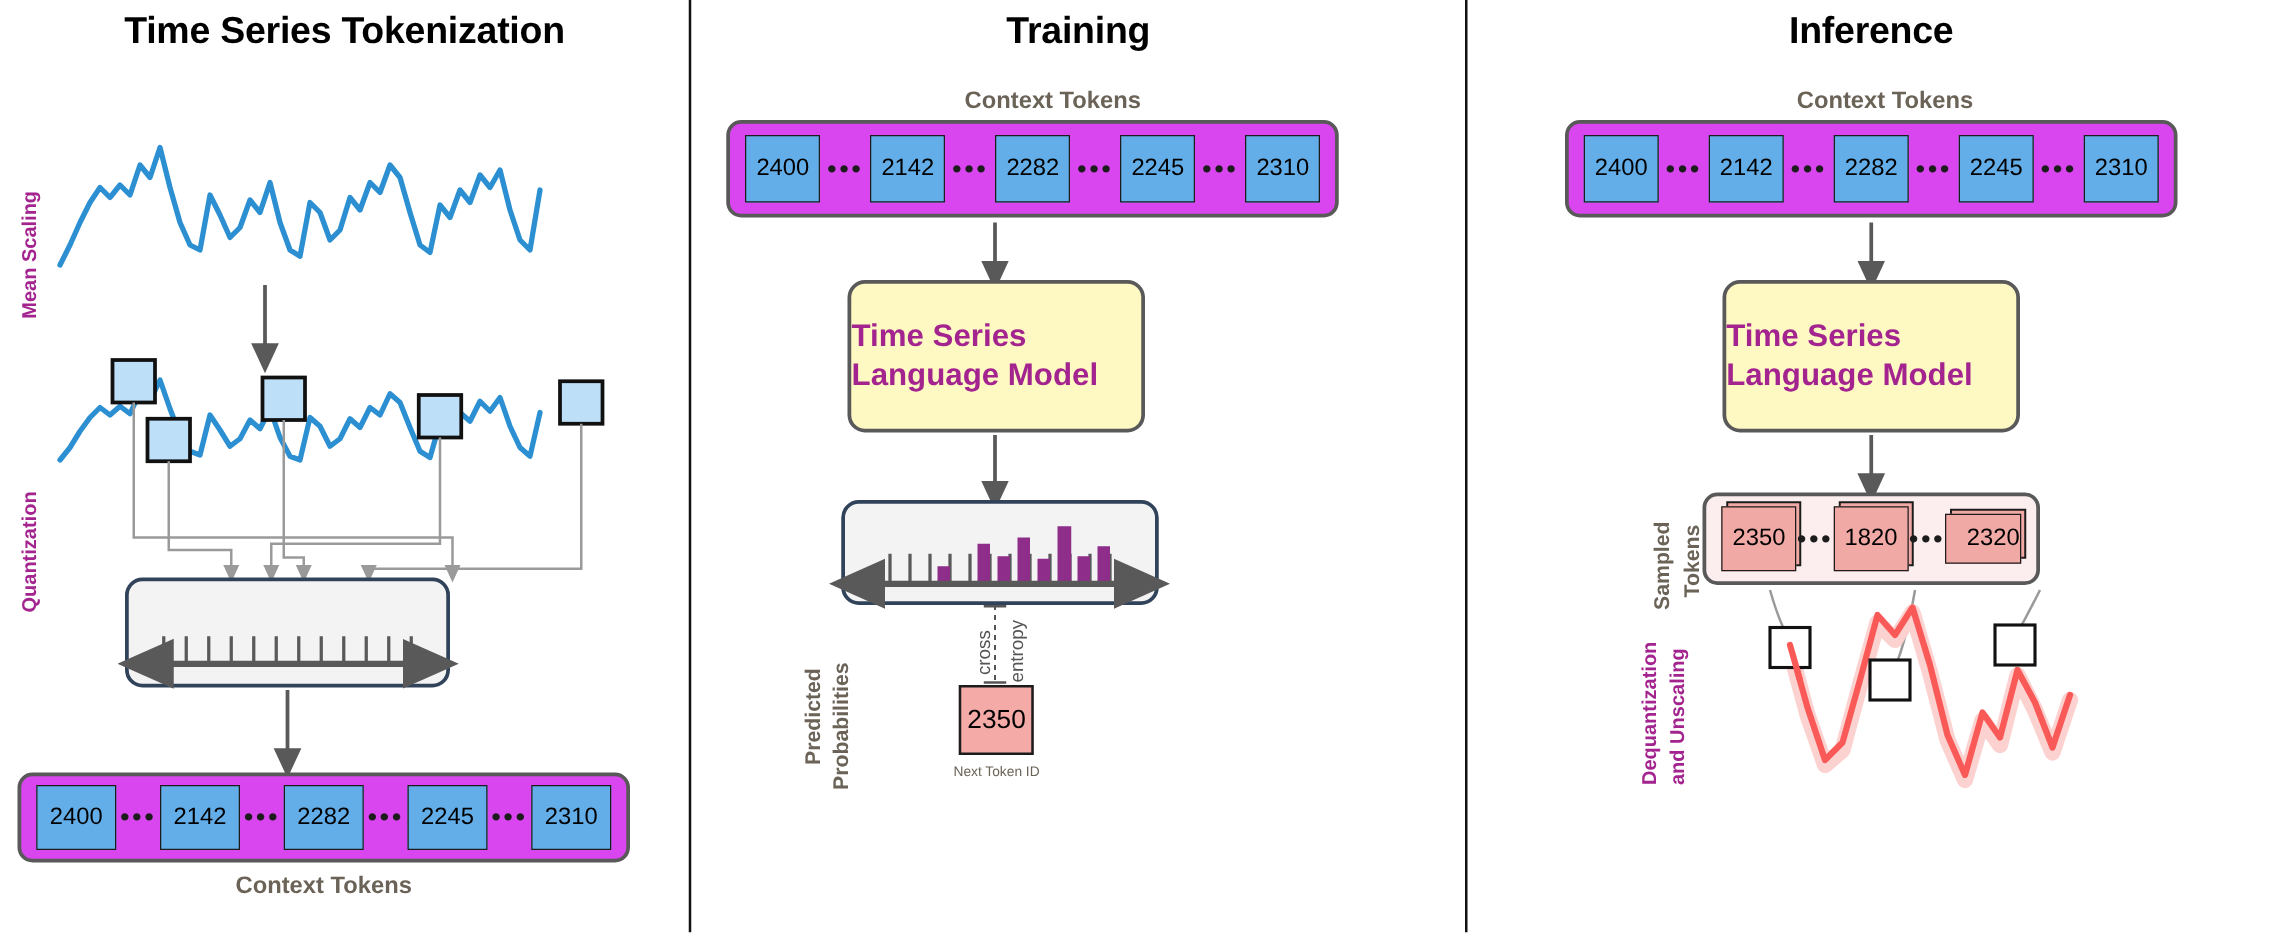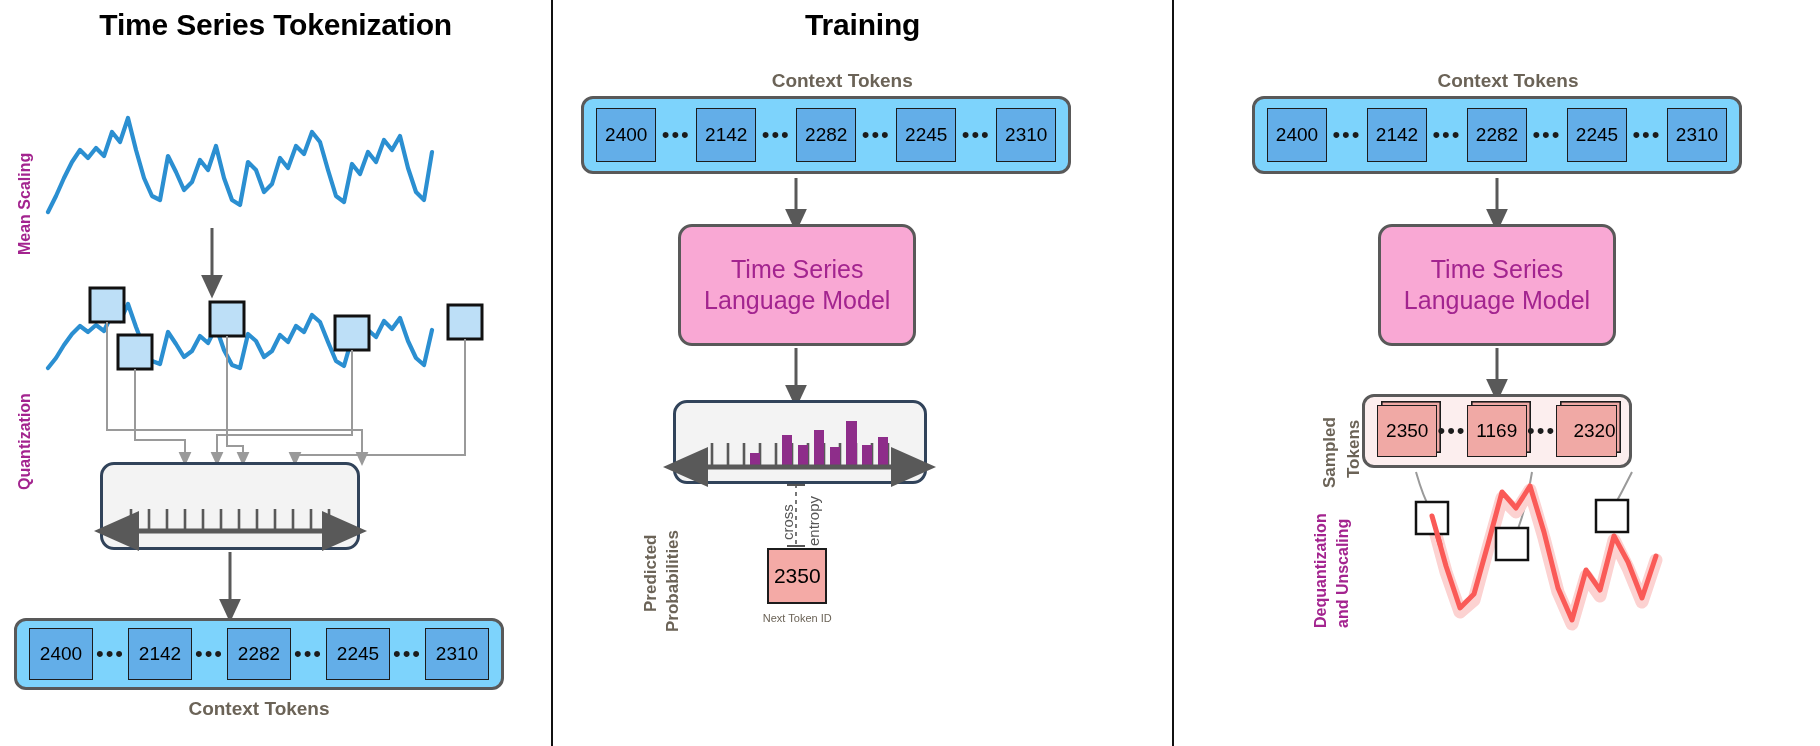--- a/index.html
+++ b/index.html
@@ -32,21 +32,21 @@
     transform:rotate(-90deg);
     white-space:nowrap;
     font-weight:bold;
   }
   .vlabel.purple{color:#a3248f;}
   .vlabel.gray{color:#6b6357;}
 
   
   .token-box{
     position:absolute;
-    background:#7dd3fc;
+    background:#d946ef;
     border:3px solid #595959;
     border-radius:12px;
     box-sizing:border-box;
     display:flex;align-items:center;
   }
   .token-box.pink{background:#fceeee;}
   .tok{
     background:#63aee8;
     border:1.6px solid #1c1c1c;
     box-sizing:border-box;
@@ -58,27 +58,27 @@
     box-shadow:4px -4px 0 -1.6px #f0a9a5, 4px -4px 0 0 #1c1c1c;
   }
   .dots{
     flex:1;text-align:center;font-size:22px;color:#1c1c1c;
     letter-spacing:2px;line-height:1;
   }
 
   
   .model-box{
     position:absolute;
-    background:#f9a8d4;
+    background:#fef9c3;
     border:3px solid #595959;
     border-radius:14px;
     box-sizing:border-box;
     display:flex;flex-direction:column;
-    align-items:center;justify-content:center;
-    color:#a3248f;font-weight:normal;font-size:25px;line-height:1.25;
+    align-items:flex-start;justify-content:center;
+    color:#a3248f;font-weight:bold;font-size:25px;line-height:1.25;
   }
 
   
   .qbox{
     position:absolute;
     background:#f3f3f3;
     border:3px solid #31435a;
     border-radius:14px;
     box-sizing:border-box;
   }
@@ -278,20 +278,21 @@
 
     <div class="ce-label" style="left:226px;top:540px;">cross</div>
     <div class="ce-label" style="left:252px;top:546px;">entropy</div>
 
     <div class="next-tok" style="left:214px;top:548px;width:60px;height:56px;">2350</div>
     <div class="caption" style="left:154px;top:612px;width:180px;">Next Token ID</div>
   </div>
 
   <div class="panel panel-right">
 
+    <div class="ptitle" style="top:8px;">Inference</div>
 
     <div class="subtitle" style="top:70px;left:0;width:668px;">Context Tokens</div>
 
     <div class="token-box" style="left:78px;top:96px;width:490px;height:78px;padding:0 12px;">
       <div class="tok" style="width:60px;height:54px;">2400</div>
       <div class="dots">•••</div>
       <div class="tok" style="width:60px;height:54px;">2142</div>
       <div class="dots">•••</div>
       <div class="tok" style="width:60px;height:54px;">2282</div>
       <div class="dots">•••</div>
@@ -335,23 +336,23 @@
       <span>Time Series</span>
       <span>Language Model</span>
     </div>
 
     <div class="vlabel gray" style="left:146px;top:488px;font-size:17px;">Sampled</div>
     <div class="vlabel gray" style="left:170px;top:478px;font-size:17px;">Tokens</div>
 
     <div class="token-box pink" style="left:188px;top:394px;width:270px;height:74px;padding:0 12px;">
       <div class="tok pink" style="width:62px;height:52px;">2350</div>
       <div class="dots">•••</div>
-      <div class="tok pink" style="width:62px;height:52px;">1169</div>
-      <div class="dots">•••</div>
-      <div class="tok pink" style="width:62px;height:52px;padding-left:16px;">2320</div>
+      <div class="tok pink" style="width:62px;height:52px;">1820</div>
+      <div class="dots">•••</div>
+      <div class="tok pink" style="width:62px;height:40px;padding-left:16px;">2320</div>
     </div>
 
     <div class="vlabel purple" style="left:138px;top:628px;font-size:16px;">Dequantization</div>
     <div class="vlabel purple" style="left:160px;top:628px;font-size:16px;">and Unscaling</div>
 
   </div>
 
 </div>
 
 </body></html>

